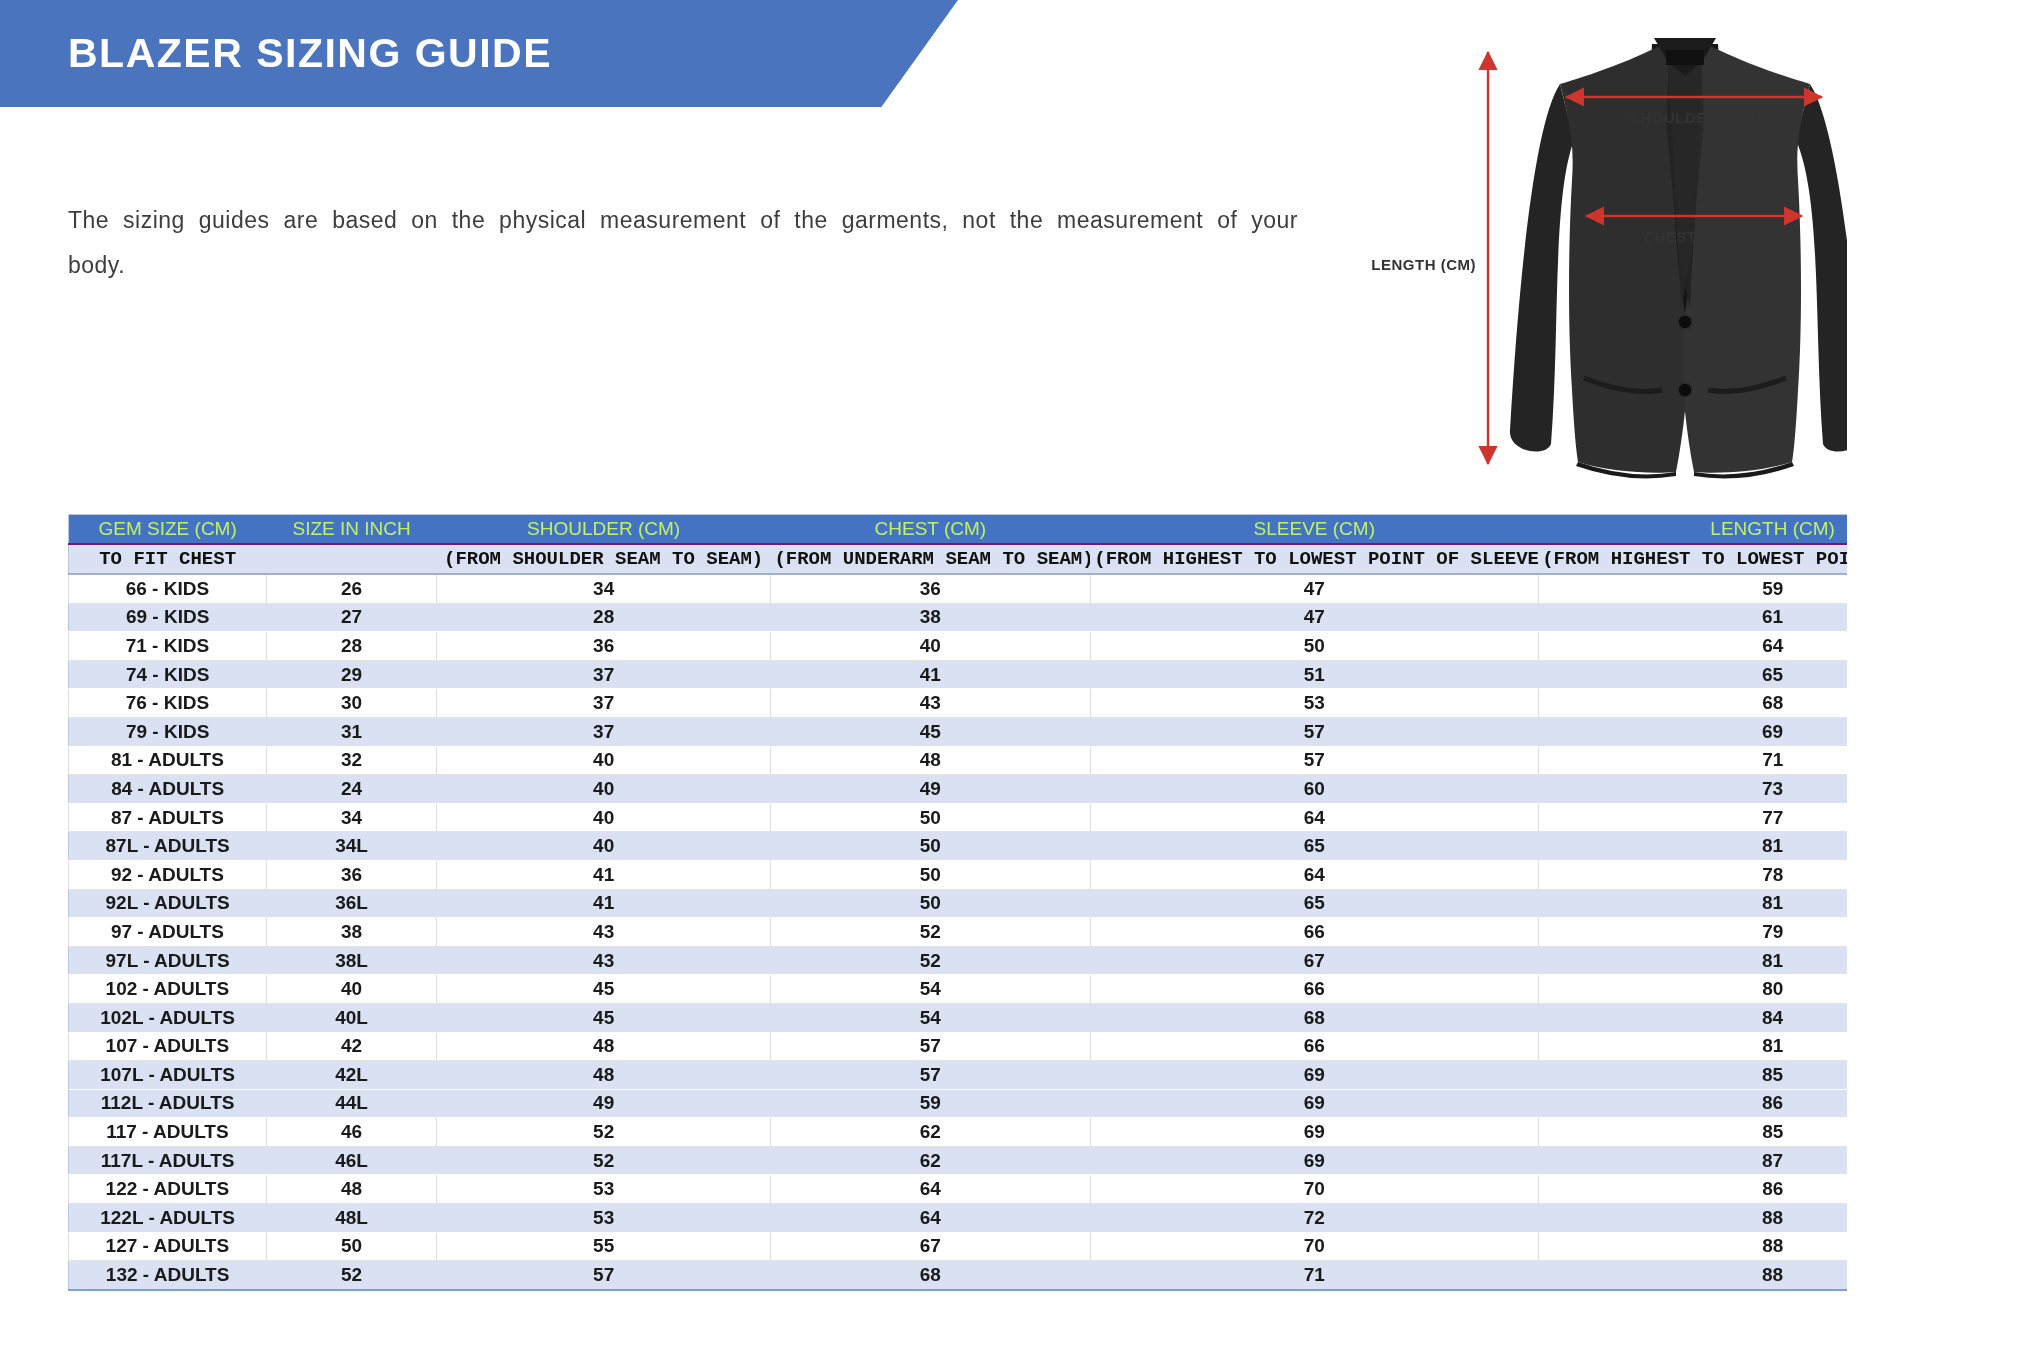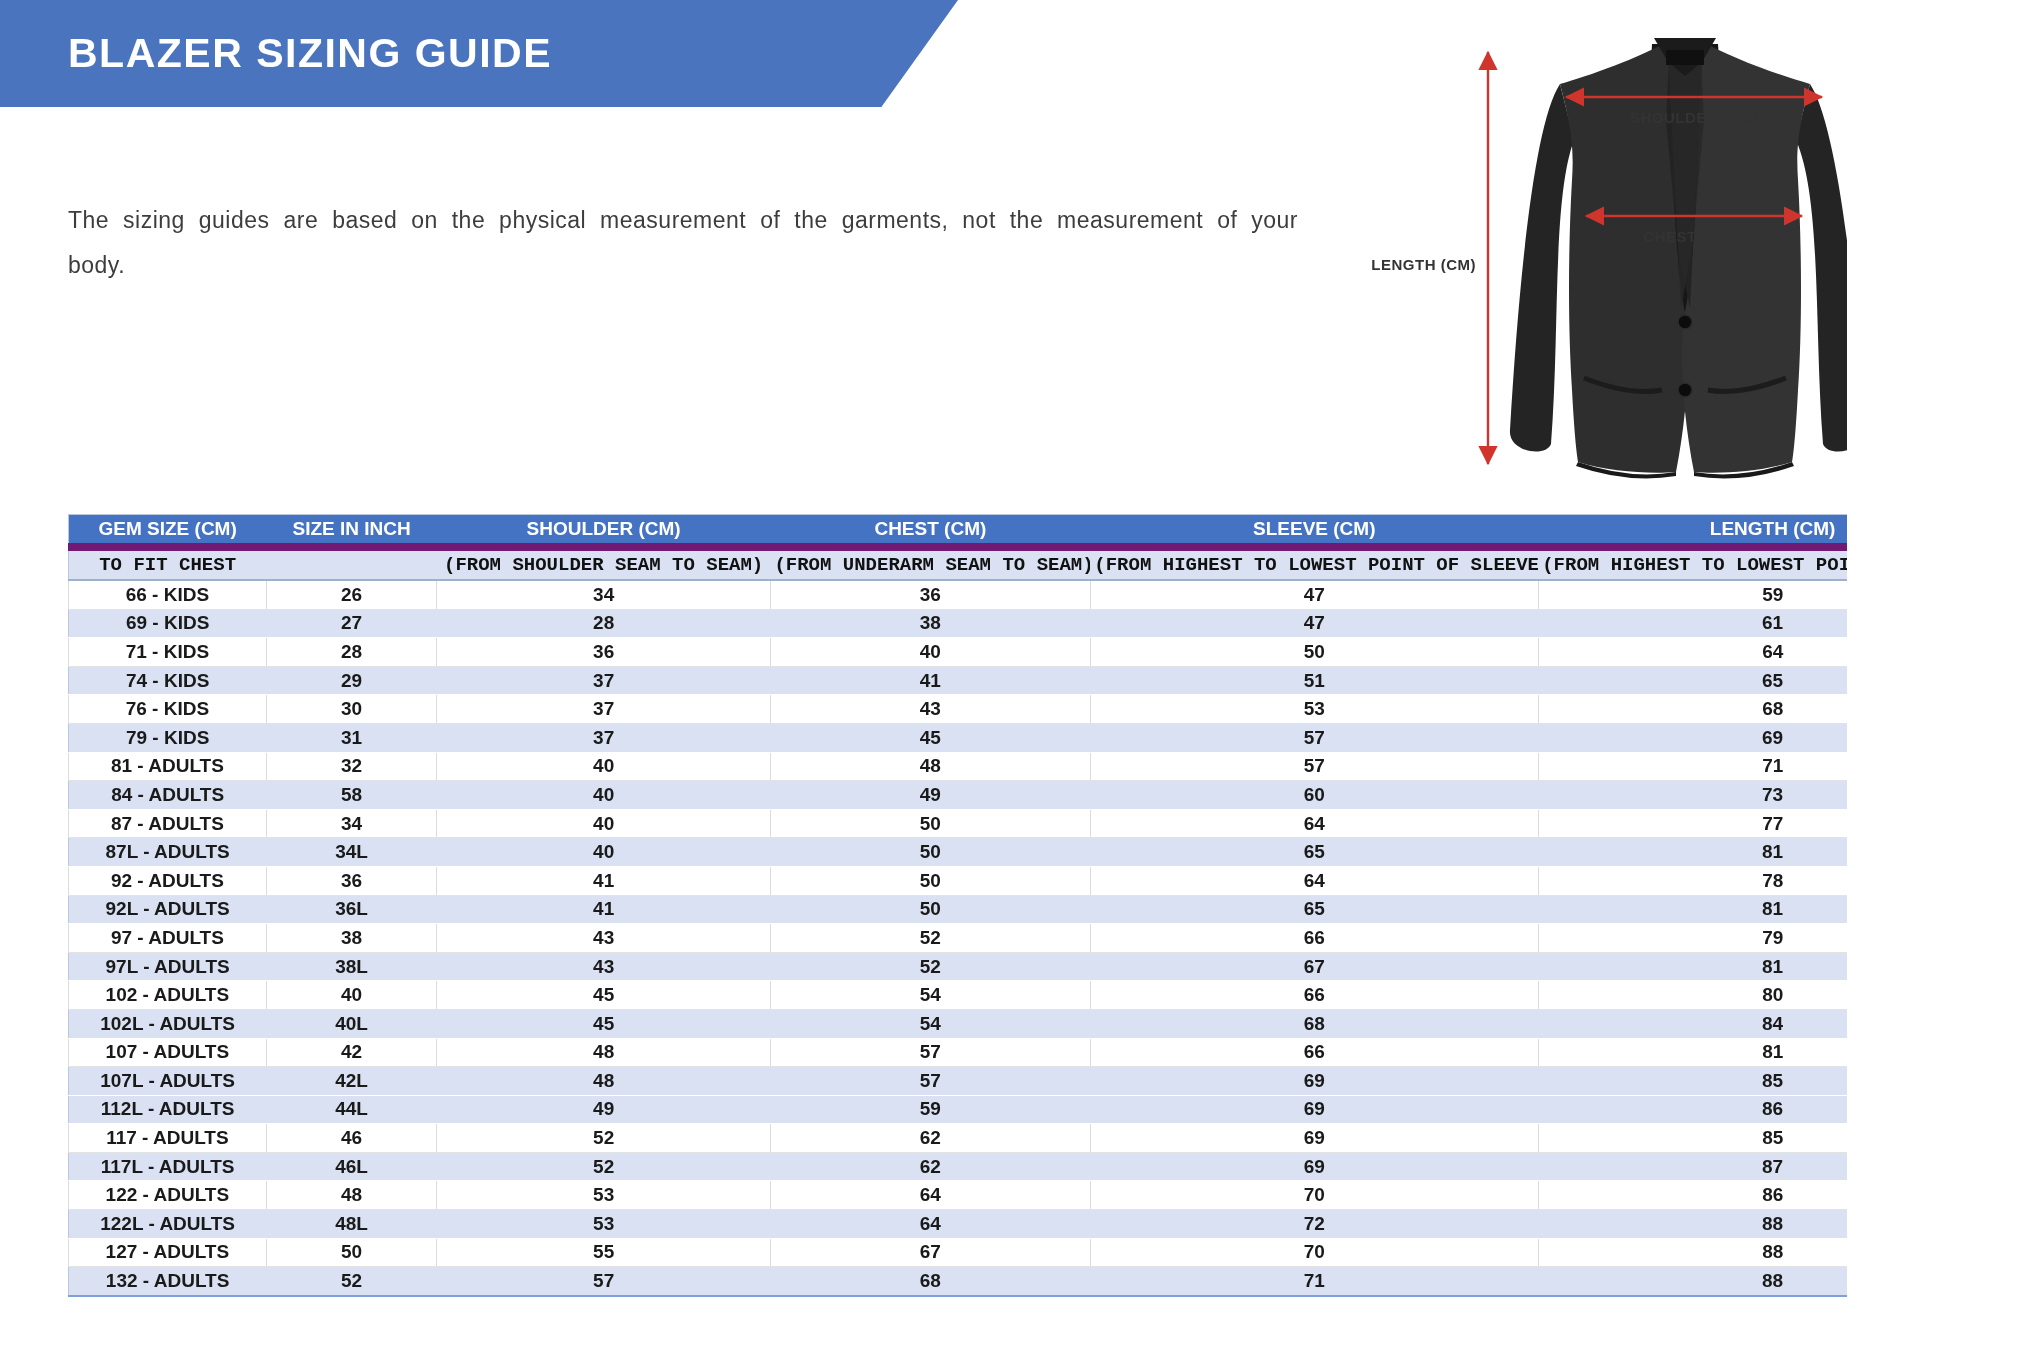--- a/index.html
+++ b/index.html
@@ -44,22 +44,22 @@
   table.size-table col.c2{width:8.8%}
   table.size-table col.c3{width:17.2%}
   table.size-table col.c4{width:16.5%}
   table.size-table col.c5{width:23.1%}
   table.size-table col.c6{width:24.2%}
   table.size-table th,table.size-table td{
     text-align:center;vertical-align:middle;padding:0 4px;
     font-size:19px;white-space:nowrap;overflow:hidden;
   }
   tr.head-row th{
-    background:var(--header-blue,#4573c4);color:#ffffff;font-weight:bold;
-    height:28px;border-bottom:8px solid #701a75;
+    background:var(--header-blue,#4573c4);color:#bef264;font-weight:normal;
+    height:28px;border-bottom:2px solid #701a75;
   }
   tr.sub-row th{
     background:var(--stripe-blue,#d9e1f2);color:#111111;font-weight:bold;
     height:28px;border-bottom:2px solid #9fb0cc;font-family:Liberation Mono, monospace;
   }
   tr.data-row td{height:27.6px;font-weight:bold;color:#1a1a1a;}
   tr.data-row.odd td{
     background:#ffffff;
     border-left:1px solid #dcdcdc;border-right:1px solid #dcdcdc;
     border-bottom:1px solid #e3e3e3;
@@ -210,21 +210,21 @@
           <tr class="data-row odd">
             <td>81 - ADULTS</td>
             <td>32</td>
             <td>40</td>
             <td>48</td>
             <td>57</td>
             <td>71</td>
           </tr>
           <tr class="data-row even">
             <td>84 - ADULTS</td>
-            <td>58</td>
+            <td>24</td>
             <td>40</td>
             <td>49</td>
             <td>60</td>
             <td>73</td>
           </tr>
           <tr class="data-row odd">
             <td>87 - ADULTS</td>
             <td>34</td>
             <td>40</td>
             <td>50</td>

